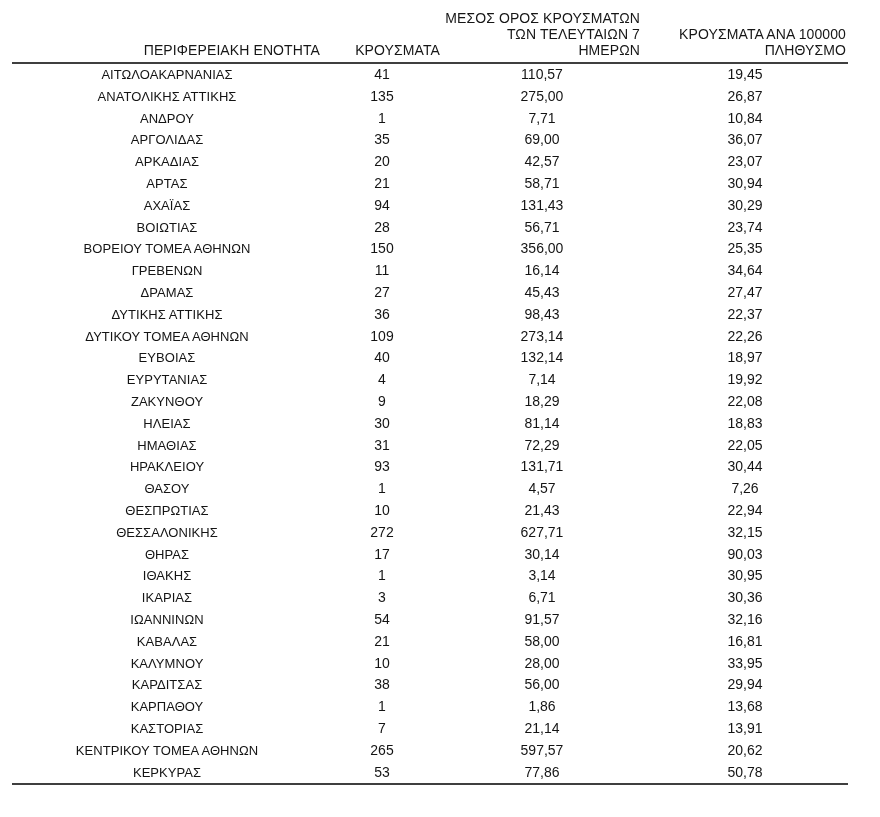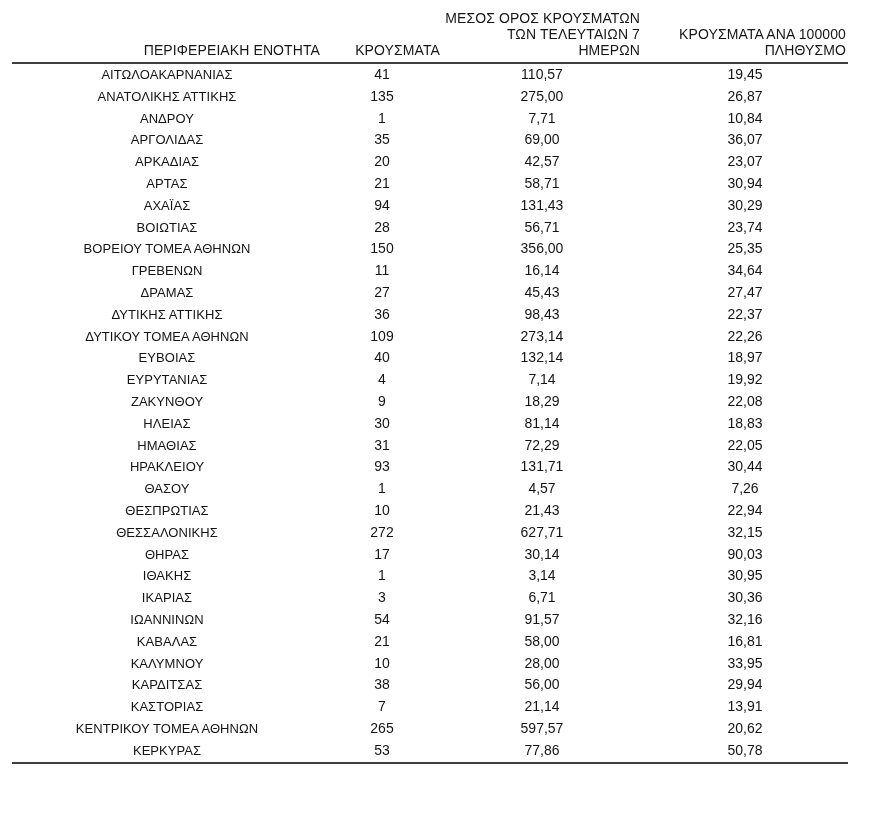--- a/index.html
+++ b/index.html
@@ -269,20 +269,26 @@
           <td class="avg">28,00</td>
           <td class="rate">33,95</td>
         </tr>
         <tr>
           <td class="name">ΚΑΡΔΙΤΣΑΣ</td>
           <td class="cases">38</td>
           <td class="avg">56,00</td>
           <td class="rate">29,94</td>
         </tr>
         <tr>
+          <td class="name">ΚΑΡΠΑΘΟΥ</td>
+          <td class="cases">1</td>
+          <td class="avg">1,86</td>
+          <td class="rate">13,68</td>
+        </tr>
+        <tr>
           <td class="name">ΚΑΣΤΟΡΙΑΣ</td>
           <td class="cases">7</td>
           <td class="avg">21,14</td>
           <td class="rate">13,91</td>
         </tr>
         <tr>
           <td class="name">ΚΕΝΤΡΙΚΟΥ ΤΟΜΕΑ ΑΘΗΝΩΝ</td>
           <td class="cases">265</td>
           <td class="avg">597,57</td>
           <td class="rate">20,62</td>

